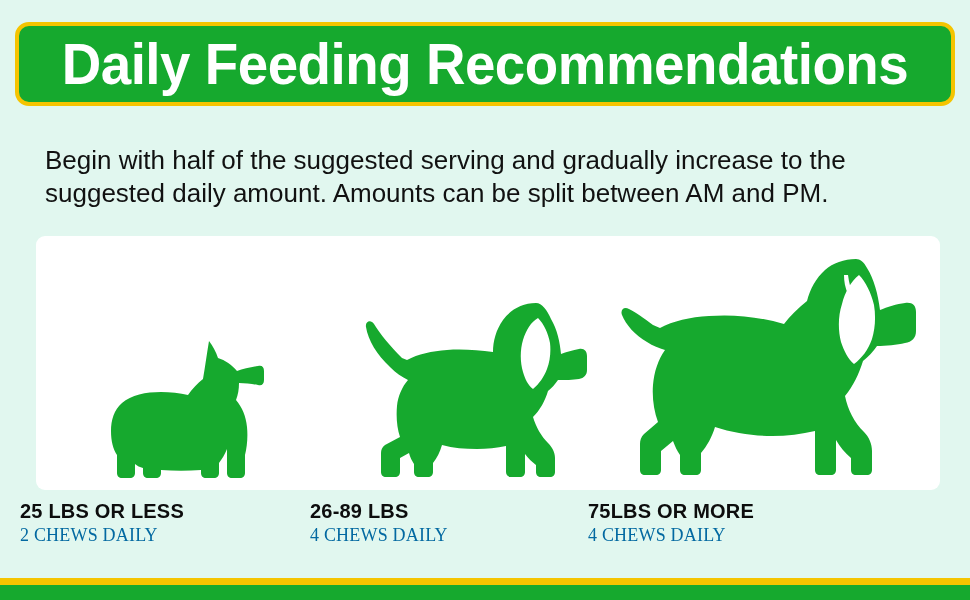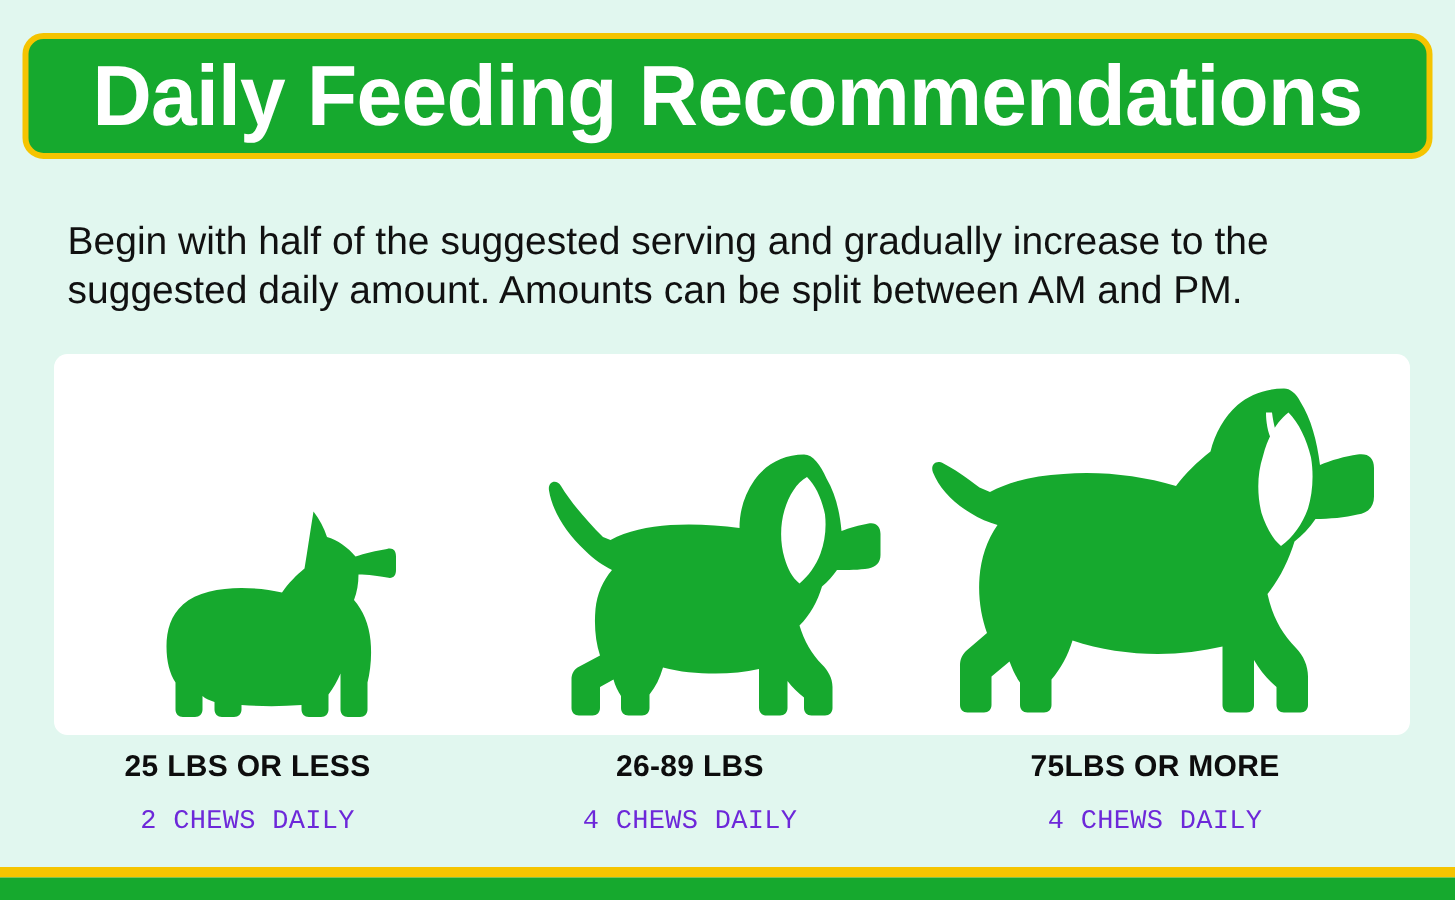--- a/index.html
+++ b/index.html
@@ -95,44 +95,44 @@
   .labels-row {
     position: absolute;
     left: 20px;
     top: 500px;
     width: 930px;
     height: 70px;
   }
   .label-group {
     position: absolute;
     top: 0;
-    text-align: center;
+    text-align: left;
   }
   .label-group.small  { left: 0px;   width: 290px; }
   .label-group.medium { left: 290px; width: 300px; }
-  .label-group.large  { left: 580px; width: 340px; }
+  .label-group.large  { left: 568px; width: 340px; }
 
   .label-weight {
     display: block;
     color: #0d0d0d;
     font-size: 20px;
     font-weight: bold;
     letter-spacing: 0.2px;
     line-height: 1.15;
     font-family: "Liberation Sans", sans-serif;
   }
   .label-dose {
     display: block;
-    margin-top: 15px;
-    color: #6d28d9;
+    margin-top: 2px;
+    color: #0369a1;
     font-size: 18px;
     font-weight: normal;
     letter-spacing: 0.2px;
     line-height: 1.15;
-    font-family: Liberation Mono, monospace;
+    font-family: Liberation Serif, serif;
   }
 
   
   .stripe-yellow {
     position: absolute;
     left: 0;
     top: 578px;
     width: 970px;
     height: 7px;
     background: #f5c400;

